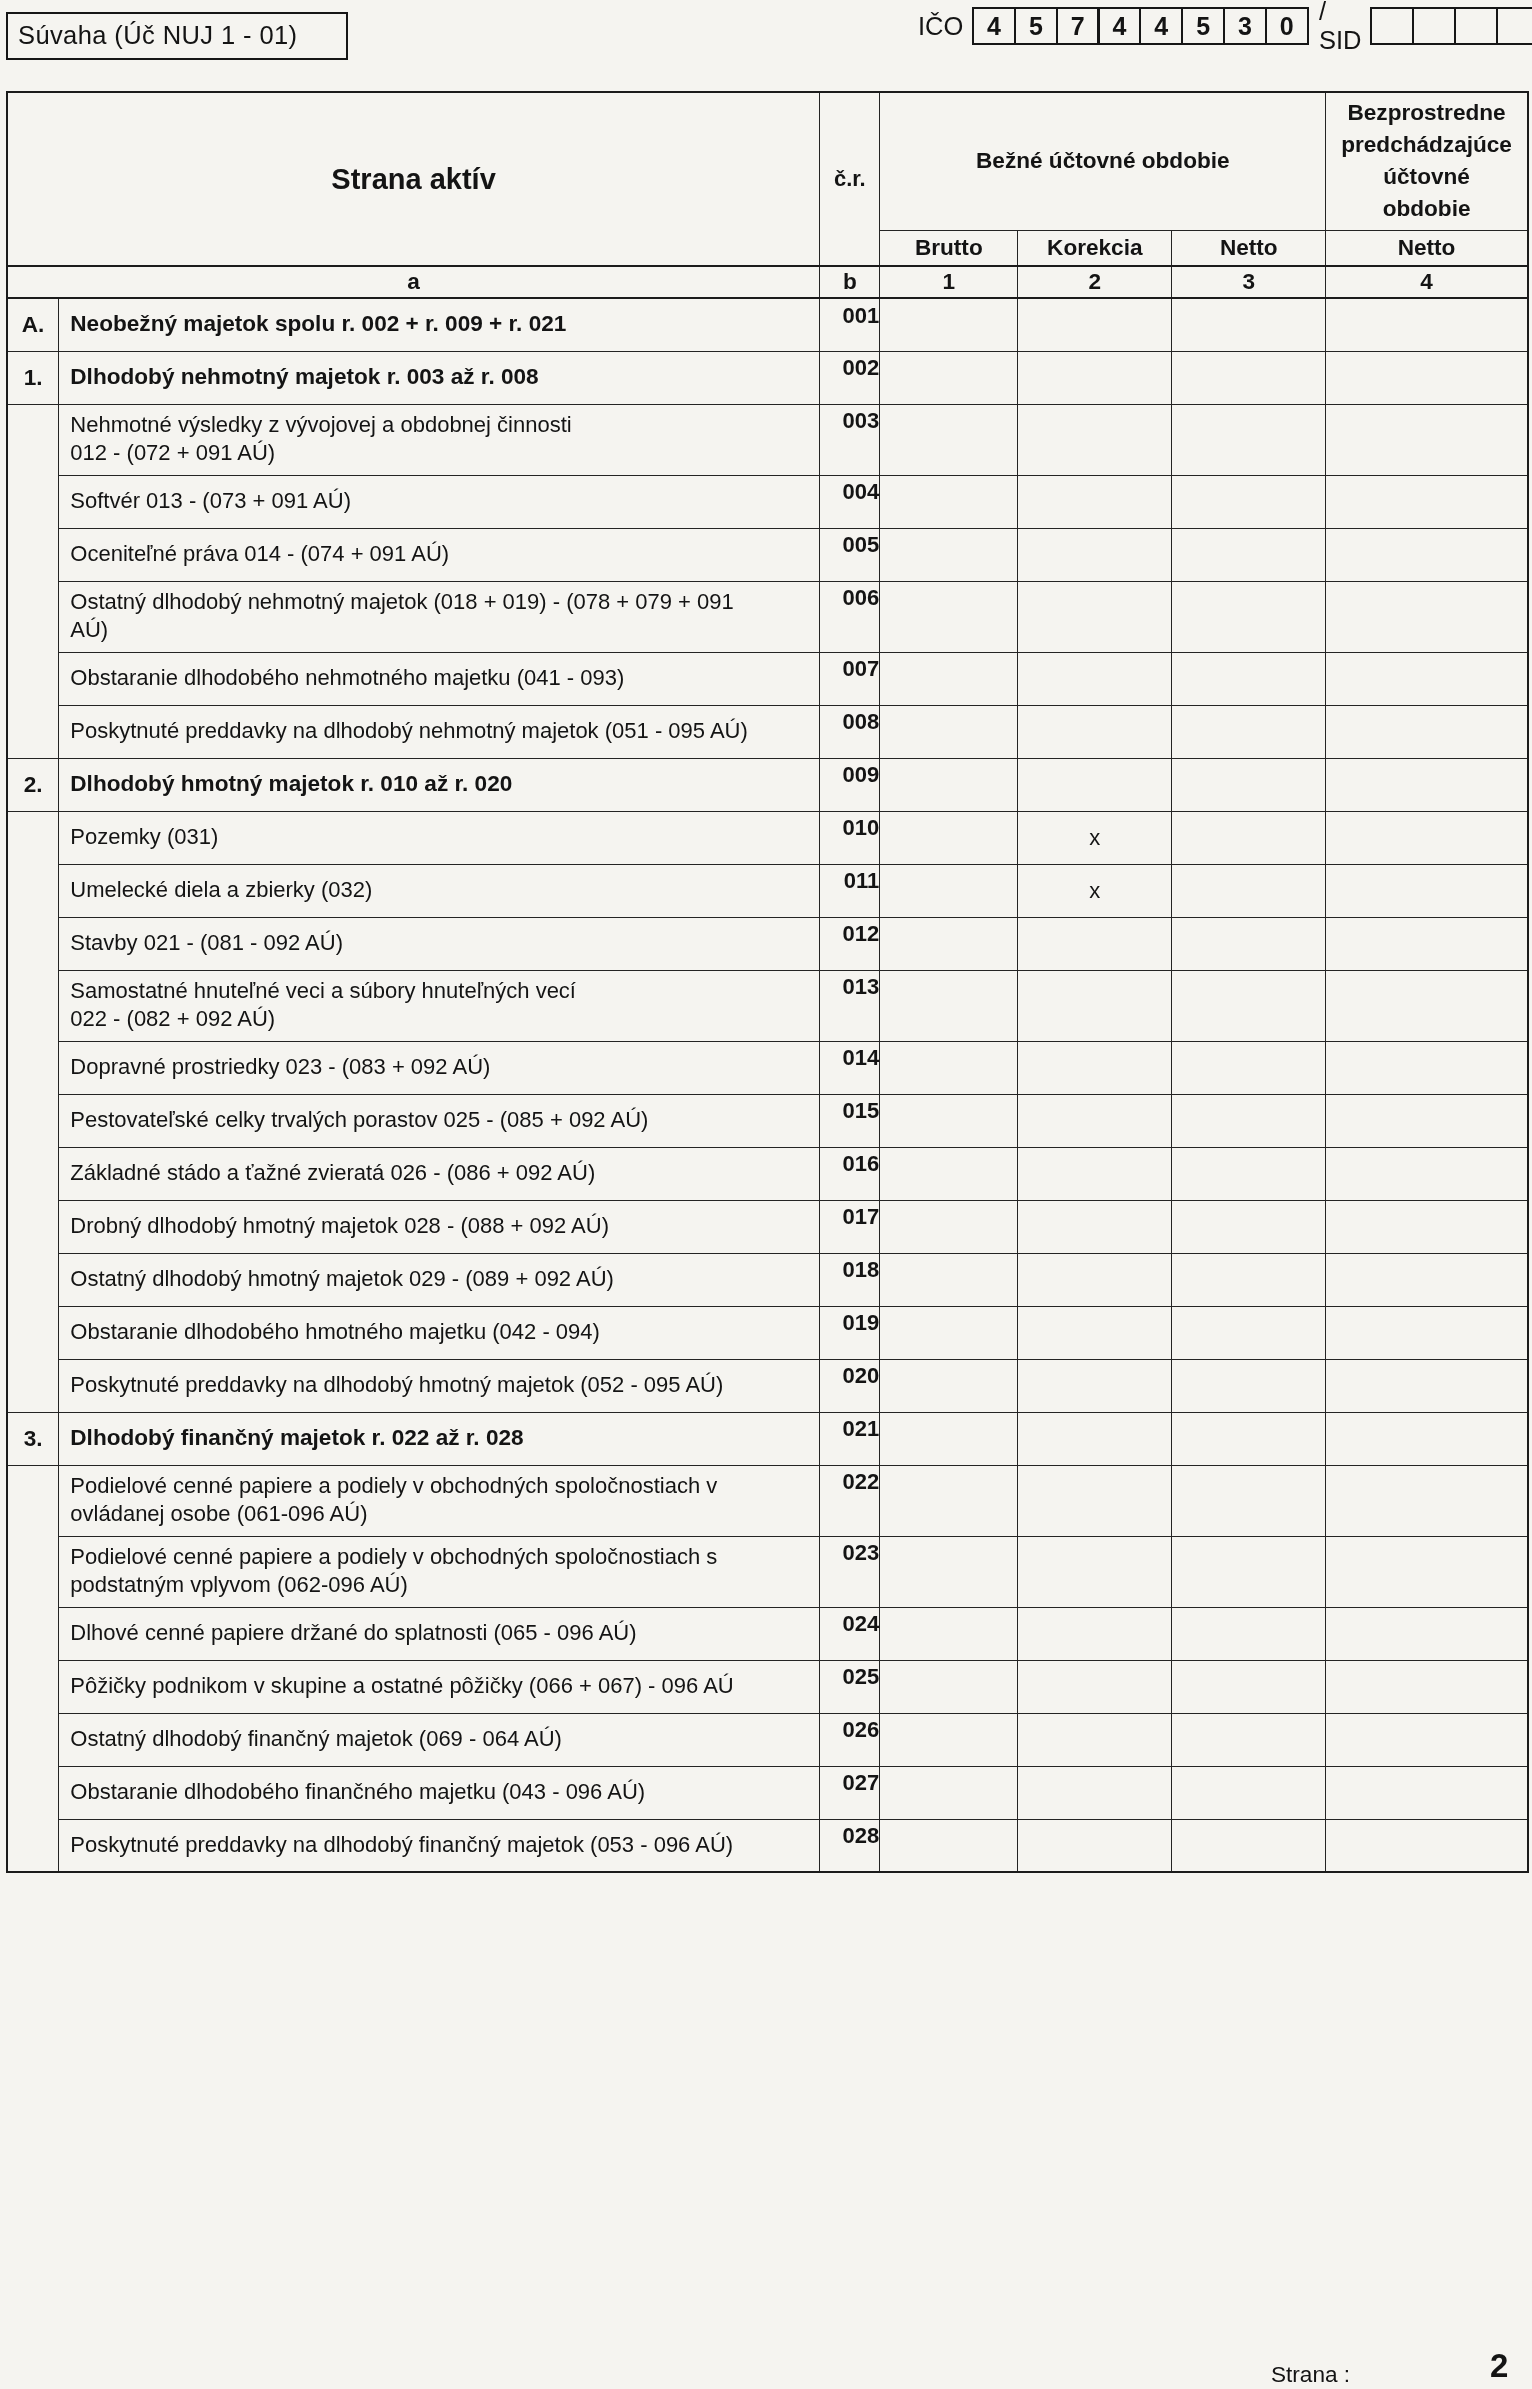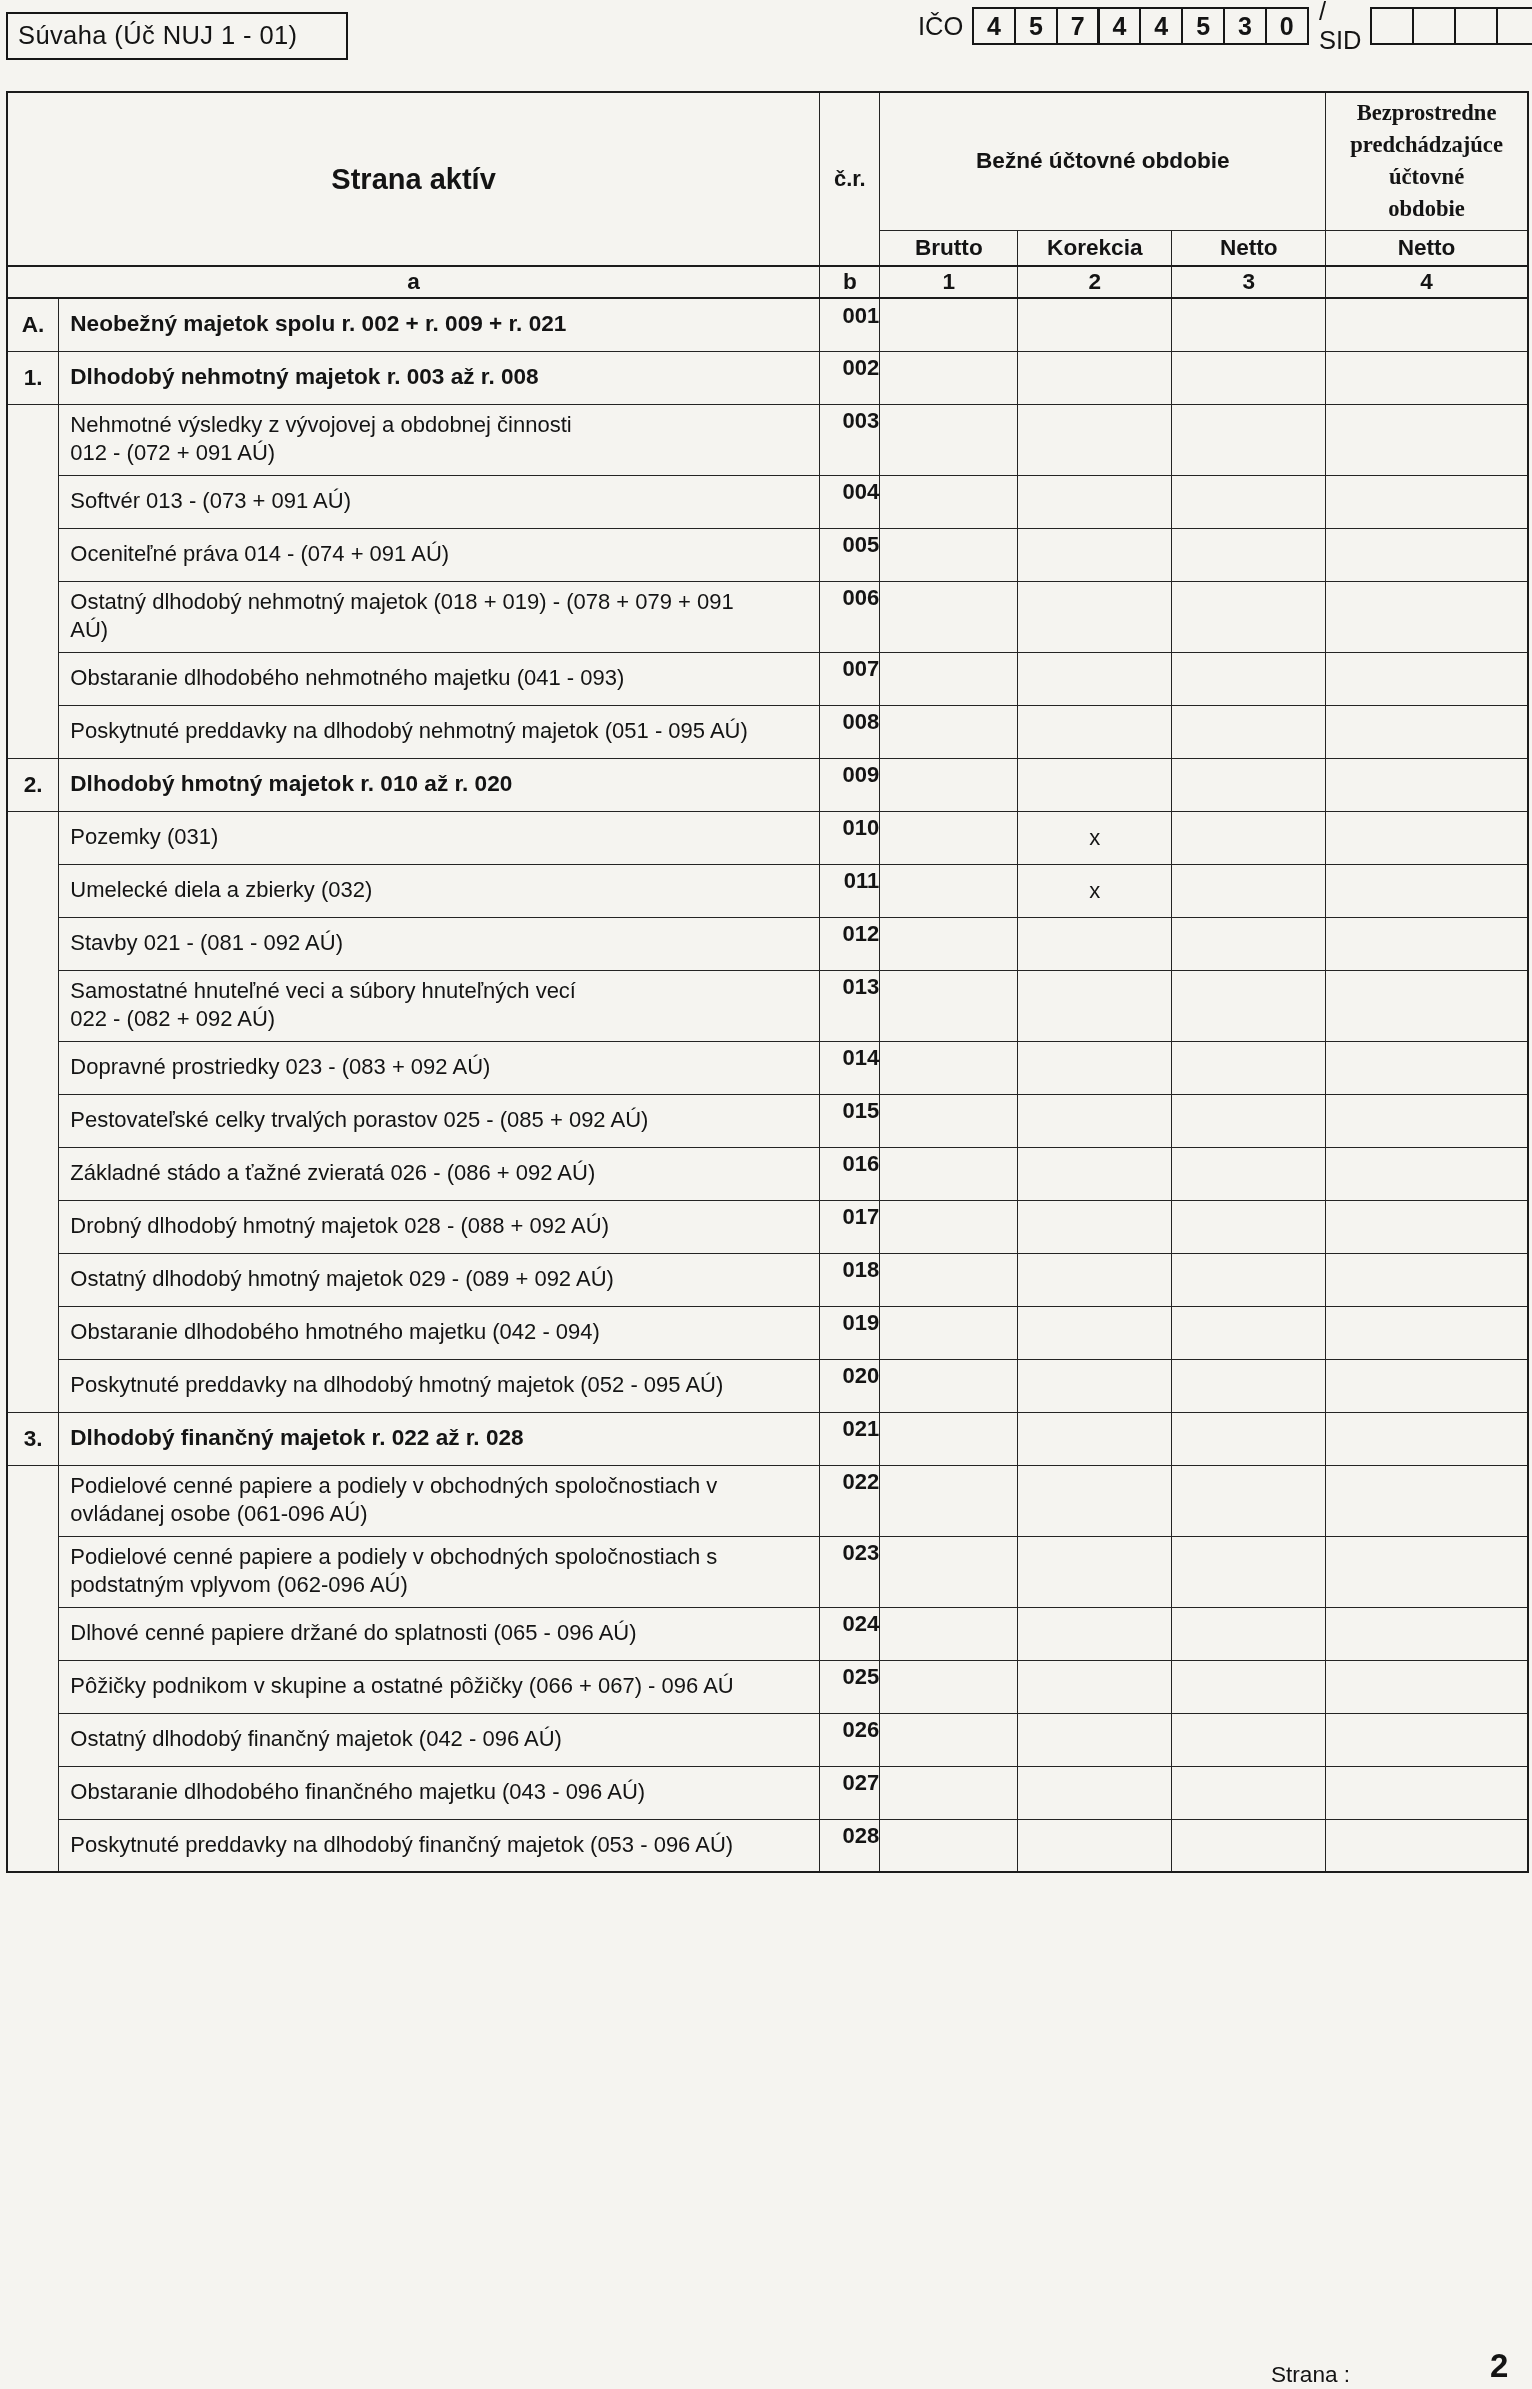--- a/index.html
+++ b/index.html
@@ -56,21 +56,20 @@
     border-top:2.9px solid #1b1b1b; border-bottom:2.9px solid #1b1b1b;
     font-size:22.6px;
   }
   th.strana { vertical-align:middle; font-size:29px; }
   th.cr { text-align:center; vertical-align:middle; font-size:22px; }
   th.bezne { text-align:center; vertical-align:middle; font-size:22.6px; }
   th.prev {
     text-align:center; vertical-align:middle;
     white-space:pre-line; line-height:1.42; font-size:22.6px;
     padding:2.9px 1.5px;
-    font-family:Liberation Serif, serif;
   }
   th.sub { text-align:center; vertical-align:middle; font-size:22.6px; }
 
   tr.r1 { height:53px; }
   tr.r2 { height:71px; }
   td.sec {
     text-align:center; vertical-align:middle;
     font-weight:bold; font-size:22.6px;
   }
   td.lbl {
@@ -357,21 +356,21 @@
       </tr>
       <tr class="r1">
         <td class="lbl">Pôžičky podnikom v skupine a ostatné pôžičky (066 + 067) - 096 AÚ</td>
         <td class="num">025</td>
         <td class="val"></td>
         <td class="val"></td>
         <td class="val"></td>
         <td class="val"></td>
       </tr>
       <tr class="r1">
-        <td class="lbl">Ostatný dlhodobý finančný majetok (042 - 096 AÚ)</td>
+        <td class="lbl">Ostatný dlhodobý finančný majetok (069 - 064 AÚ)</td>
         <td class="num">026</td>
         <td class="val"></td>
         <td class="val"></td>
         <td class="val"></td>
         <td class="val"></td>
       </tr>
       <tr class="r1">
         <td class="lbl">Obstaranie dlhodobého finančného majetku (043 - 096 AÚ)</td>
         <td class="num">027</td>
         <td class="val"></td>

